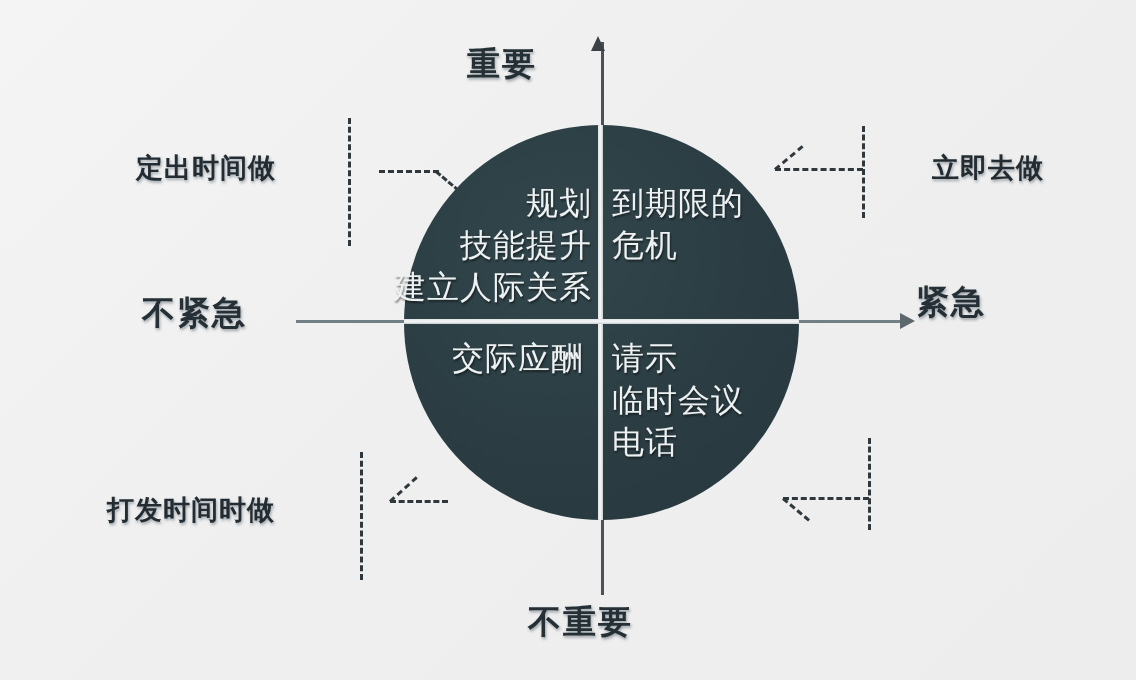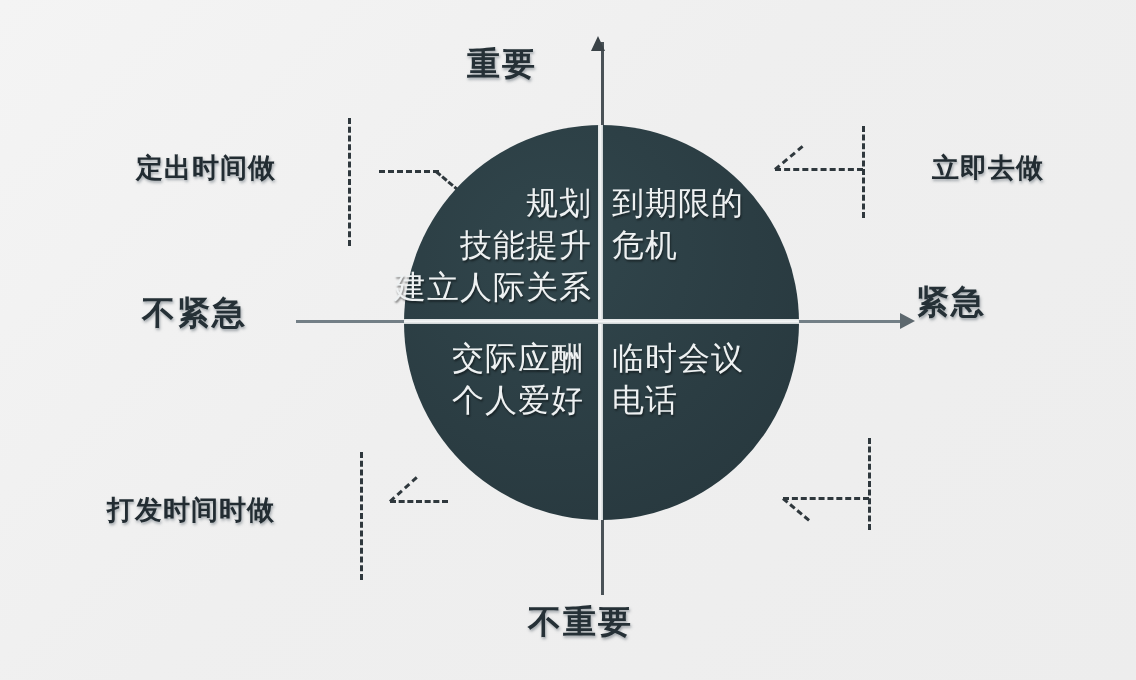--- a/index.html
+++ b/index.html
@@ -203,24 +203,24 @@
     <div>建立人际关系</div>
   </div>
 
   <div class="quad quad-q1">
     <div>到期限的</div>
     <div>危机</div>
   </div>
 
   <div class="quad quad-q3">
     <div>交际应酬</div>
-    <div>个人爱好</div>
   </div>
 
   <div class="quad quad-q4">
+    <div>请示</div>
     <div>临时会议</div>
     <div>电话</div>
   </div>
 
   <div class="axis-label lbl-important">重要</div>
   <div class="axis-label lbl-noturgent">不紧急</div>
   <div class="axis-label lbl-notimportant">不重要</div>
   <div class="axis-label lbl-urgent">紧急</div>
 
   <div class="corner-label cl-tl">定出时间做</div>

